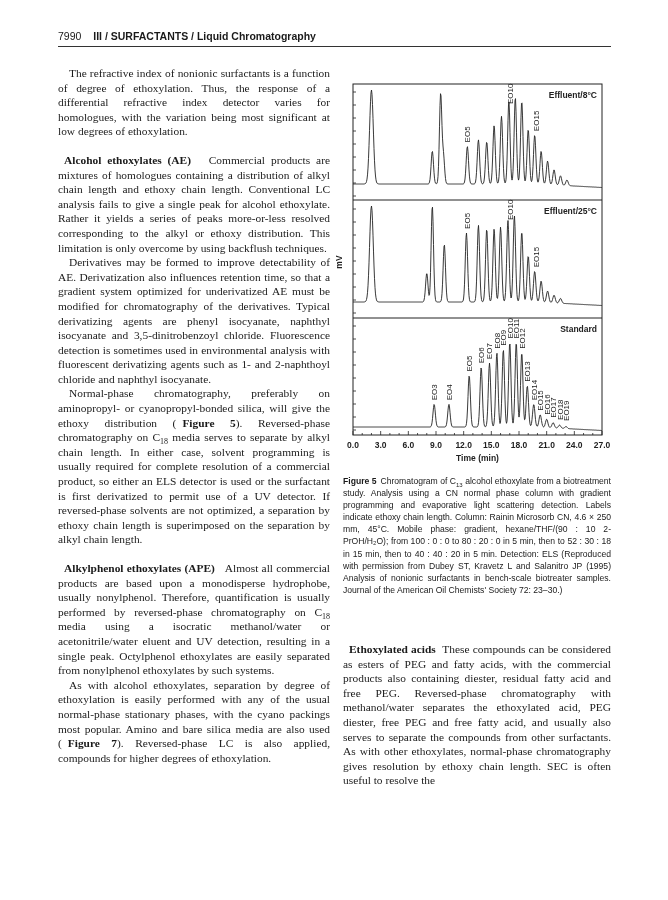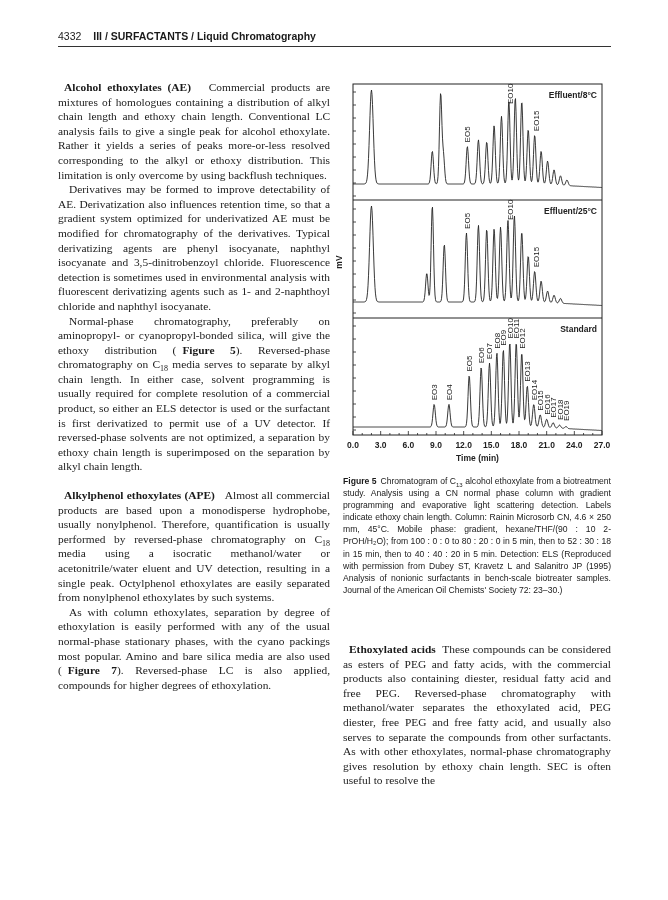--- a/index.html
+++ b/index.html
@@ -20,31 +20,32 @@
     font-family: "Liberation Sans", sans-serif; font-size: 8.6px; line-height: 12.1px; text-align: justify; }
   .caption b { font-weight: bold; margin-right: 4px; }
   .figure { position: absolute; left: 330px; top: 50px; width: 290px; height: 420px; }
   .figure svg { display: block; }
   sub { font-size: 70%; line-height: 0; }
 </style>
 </head>
 <body>
 
 <div class="header">
-  <span class="pnum">4332</span>
+  <span class="pnum">7990</span>
   <span>III / SURFACTANTS / Liquid Chromatography</span>
 </div>
 <div class="rule"></div>
 
 <div class="col left">
+  <p>The refractive index of nonionic surfactants is a function of degree of ethoxylation. Thus, the response of a differential refractive index detector varies for homologues, with the variation being most significant at low degrees of ethoxylation.</p>
   <p class="sec"><b>Alcohol ethoxylates (AE)</b>&nbsp;&nbsp;&nbsp;<span>Commercial products are mixtures of homologues containing a distribution of alkyl chain length and ethoxy chain length. Conventional LC analysis fails to give a single peak for alcohol ethoxylate. Rather it yields a series of peaks more-or-less resolved corresponding to the alkyl or ethoxy distribution. This limitation is only overcome by using backflush techniques.</span></p>
   <p>Derivatives may be formed to improve detectability of AE. Derivatization also influences retention time, so that a gradient system optimized for underivatized AE must be modified for chromatography of the derivatives. Typical derivatizing agents are phenyl isocyanate, naphthyl isocyanate and 3,5-dinitrobenzoyl chloride. Fluorescence detection is sometimes used in environmental analysis with fluorescent derivatizing agents such as 1- and 2-naphthoyl chloride and naphthyl isocyanate.</p>
   <p><span>Normal-phase chromatography, preferably on aminopropyl- or cyanopropyl-bonded silica, will give the ethoxy distribution (</span><b>Figure 5</b><span>). Reversed-phase chromatography on C</span><sub>18</sub><span> media serves to separate by alkyl chain length. In either case, solvent programming is usually required for complete resolution of a commercial product, so either an ELS detector is used or the surfactant is first derivatized to permit use of a UV detector. If reversed-phase solvents are not optimized, a separation by ethoxy chain length is superimposed on the separation by alkyl chain length.</span></p>
   <p class="sec"><b>Alkylphenol ethoxylates (APE)</b>&nbsp;&nbsp;&nbsp;<span>Almost all commercial products are based upon a monodisperse hydrophobe, usually nonylphenol. Therefore, quantification is usually performed by reversed-phase chromatography on C</span><sub>18</sub><span> media using a isocratic methanol/water or acetonitrile/water eluent and UV detection, resulting in a single peak. Octylphenol ethoxylates are easily separated from nonylphenol ethoxylates by such systems.</span></p>
-  <p><span>As with column ethoxylates, separation by degree of ethoxylation is easily performed with any of the usual normal-phase stationary phases, with the cyano packings most popular. Amino and bare silica media are also used (</span><b>Figure 7</b><span>). Reversed-phase LC is also applied, compounds for higher degrees of ethoxylation.</span></p>
+  <p><span>As with alcohol ethoxylates, separation by degree of ethoxylation is easily performed with any of the usual normal-phase stationary phases, with the cyano packings most popular. Amino and bare silica media are also used (</span><b>Figure 7</b><span>). Reversed-phase LC is also applied, compounds for higher degrees of ethoxylation.</span></p>
 </div>
 
 <div class="figure">
   <svg id="chart" width="290" height="420" viewBox="0 0 290 420">
       <rect x="23" y="34" width="249" height="351" fill="none" stroke="#222" stroke-width="1"></rect>
       <line x1="23" x2="272" y1="150" y2="150" stroke="#222" stroke-width="1"></line>
       <line x1="23" x2="272" y1="268" y2="268" stroke="#222" stroke-width="1"></line>
       <line x1="23" x2="26" y1="42" y2="42" stroke="#222" stroke-width="0.8"></line>
       <line x1="23" x2="26" y1="55" y2="55" stroke="#222" stroke-width="0.8"></line>
       <line x1="23" x2="26" y1="68" y2="68" stroke="#222" stroke-width="0.8"></line>

